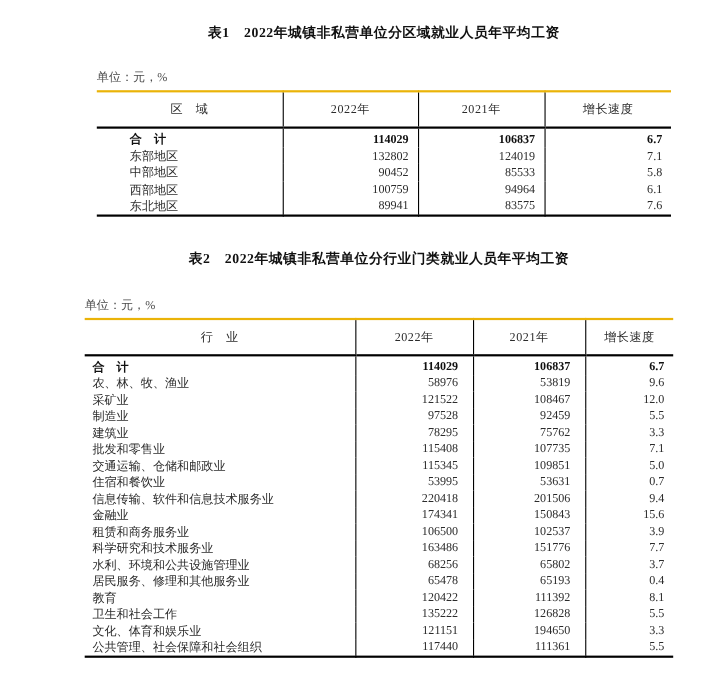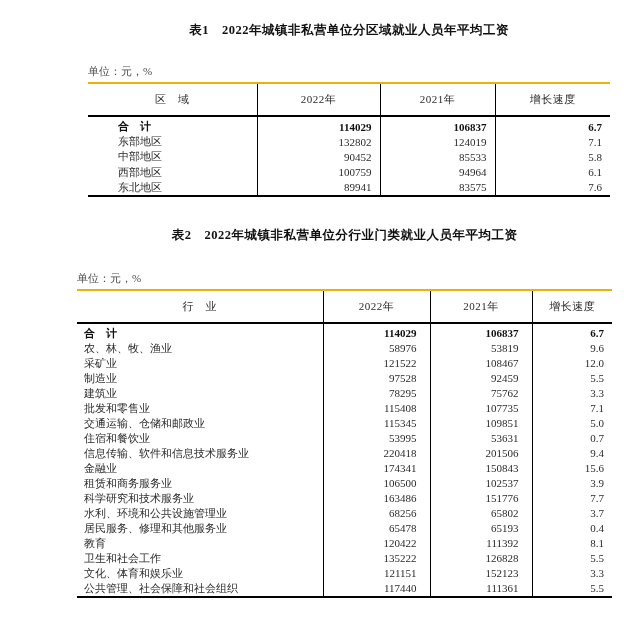--- a/index.html
+++ b/index.html
@@ -260,21 +260,21 @@
         </tr>
         <tr>
           <td class="label">卫生和社会工作</td>
           <td class="num">135222</td>
           <td class="num">126828</td>
           <td class="num">5.5</td>
         </tr>
         <tr>
           <td class="label">文化、体育和娱乐业</td>
           <td class="num">121151</td>
-          <td class="num">152123</td>
+          <td class="num">194650</td>
           <td class="num">3.3</td>
         </tr>
         <tr>
           <td class="label">公共管理、社会保障和社会组织</td>
           <td class="num">117440</td>
           <td class="num">111361</td>
           <td class="num">5.5</td>
         </tr>
       </tbody>
   </table>

